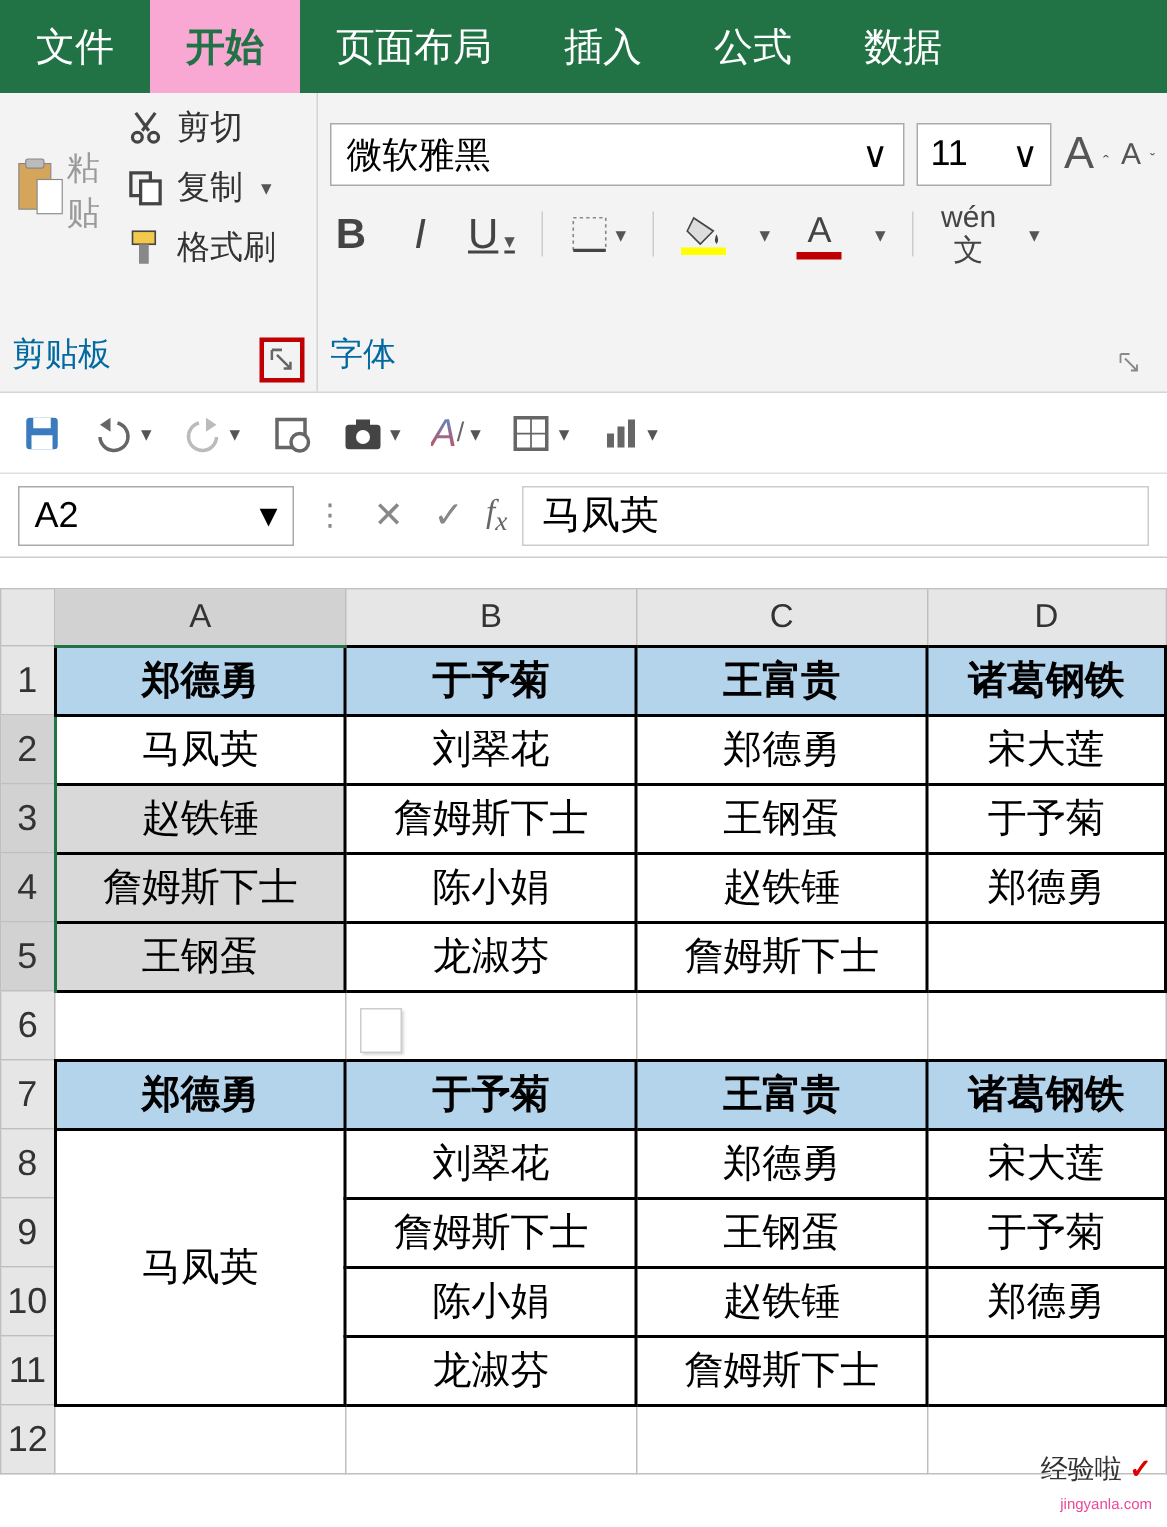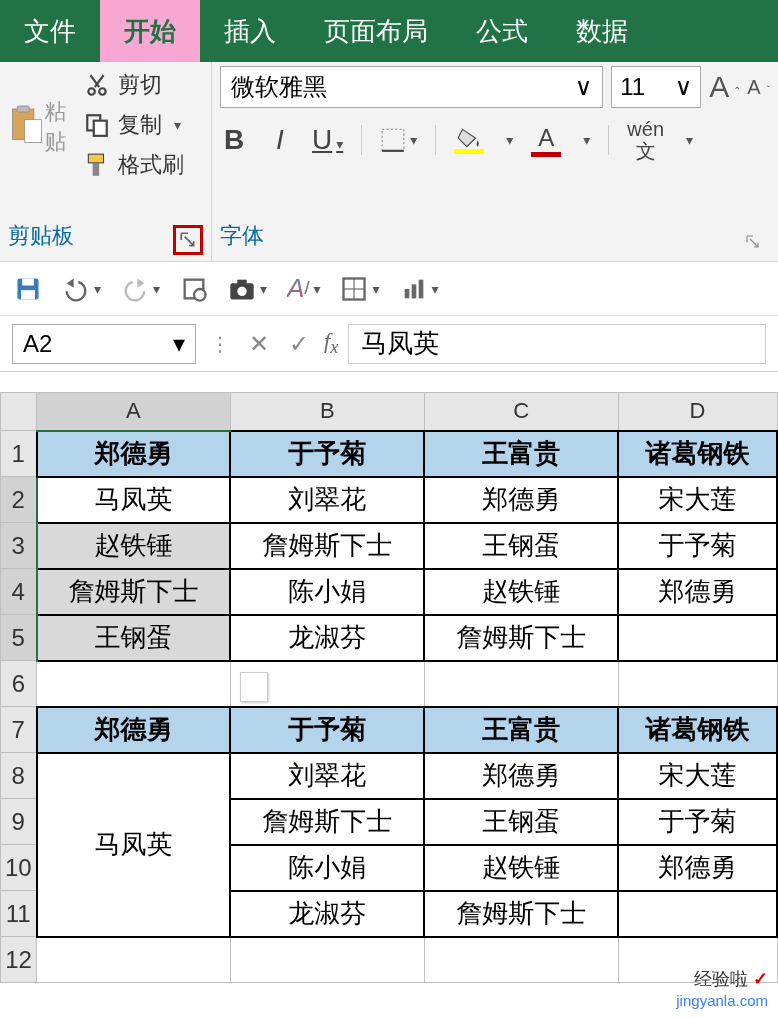--- a/index.html
+++ b/index.html
@@ -6,21 +6,21 @@
 body { font-family: "Microsoft YaHei", Arial, sans-serif; background: #fff; width: 778px; height: 1018px; overflow: hidden; position: relative; }
 
 
 .tabs { display: flex; background: #217346; height: 62px; align-items: stretch; }
 .tab { color: #fff; font-size: 26px; padding: 0 24px; display: flex; align-items: center; cursor: pointer; }
 .tab.active { background: #f9a8d4; color: #217346; font-weight: bold; }
 
 
 .ribbon { background: #f3f3f3; border-bottom: 1px solid #d4d4d4; display: flex; height: 200px; }
 .group-cp { display: flex; flex-direction: column; justify-content: space-between; padding: 8px 6px 4px 8px; border-right: 1px solid #d4d4d4; width: 212px; }
-.group-font { flex: 1; display: flex; flex-direction: column; justify-content: space-between; padding: 4px 8px 4px 8px; position: relative; }
+.group-font { flex: 1; display: flex; flex-direction: column; justify-content: space-between; padding: 20px 8px 4px 8px; position: relative; }
 
 .clip-top { display: flex; }
 .paste-big { display: flex; flex-direction: row; align-items: center; width: 70px; color: #9a9a9a; }
 .paste-big svg { width: 48px; height: 54px; }
 .paste-label { font-size: 22px; margin-top: 4px; }
 .clip-btns { display: flex; flex-direction: column; gap: 10px; margin-left: 6px; }
 .clip-btn { display: flex; align-items: center; gap: 8px; font-size: 22px; color: #333; }
 .clip-btn svg { width: 26px; height: 26px; }
 
 .group-label { text-align: left; font-size: 22px; color: #0369a1; padding-bottom: 6px; position: relative; }
@@ -68,31 +68,31 @@
 .rowhdr { background: #e6e6e6; text-align: center; font-size: 24px; width: 36px; color: #333; }
 .rowhdr.sel-row { background: #d2d2d2; border-right: 2px solid #217346; }
 td.cell { text-align: center; font-size: 26px; height: 46px; background: #fff; padding: 0 6px; }
 td.hdr-cell { background: #b4d4ec; font-weight: bold; border: 2px solid #000 !important; }
 td.data-cell { border: 2px solid #000 !important; }
 td.sel-cell { background: #d9d9d9; }
 td.active-cell { background: #fff; }
 .paste-hint { position: absolute; width: 28px; height: 30px; background: #fff; border: 1px solid #ccc; box-shadow: 1px 1px 2px rgba(0,0,0,0.2); }
 .watermark-br { position: absolute; bottom: 6px; right: 10px; font-size: 18px; color: #333; text-align: right; line-height: 1.2; }
 .watermark-br .red { color: #d00; font-weight: bold; }
-.watermark-br .small { font-size: 15px; color: #3b82f6; margin-top: 43px; }
+.watermark-br .small { font-size: 10px; color: #ec4899; margin-top: 43px; }
 .chevron { display:inline-block; }
 </style>
 </head>
 <body>
 
 <div class="tabs">
   <div class="tab">文件</div>
   <div class="tab active">开始</div>
+  <div class="tab">页面布局</div>
   <div class="tab">插入</div>
-  <div class="tab">页面布局</div>
   <div class="tab">公式</div>
   <div class="tab">数据</div>
 </div>
 
 <div class="ribbon">
   <div class="group-cp">
     <div class="clip-top">
       <div class="paste-big">
         <svg viewBox="0 0 48 54">
             <rect x="6" y="6" width="28" height="40" fill="#d4a55a" stroke="#888"></rect>

